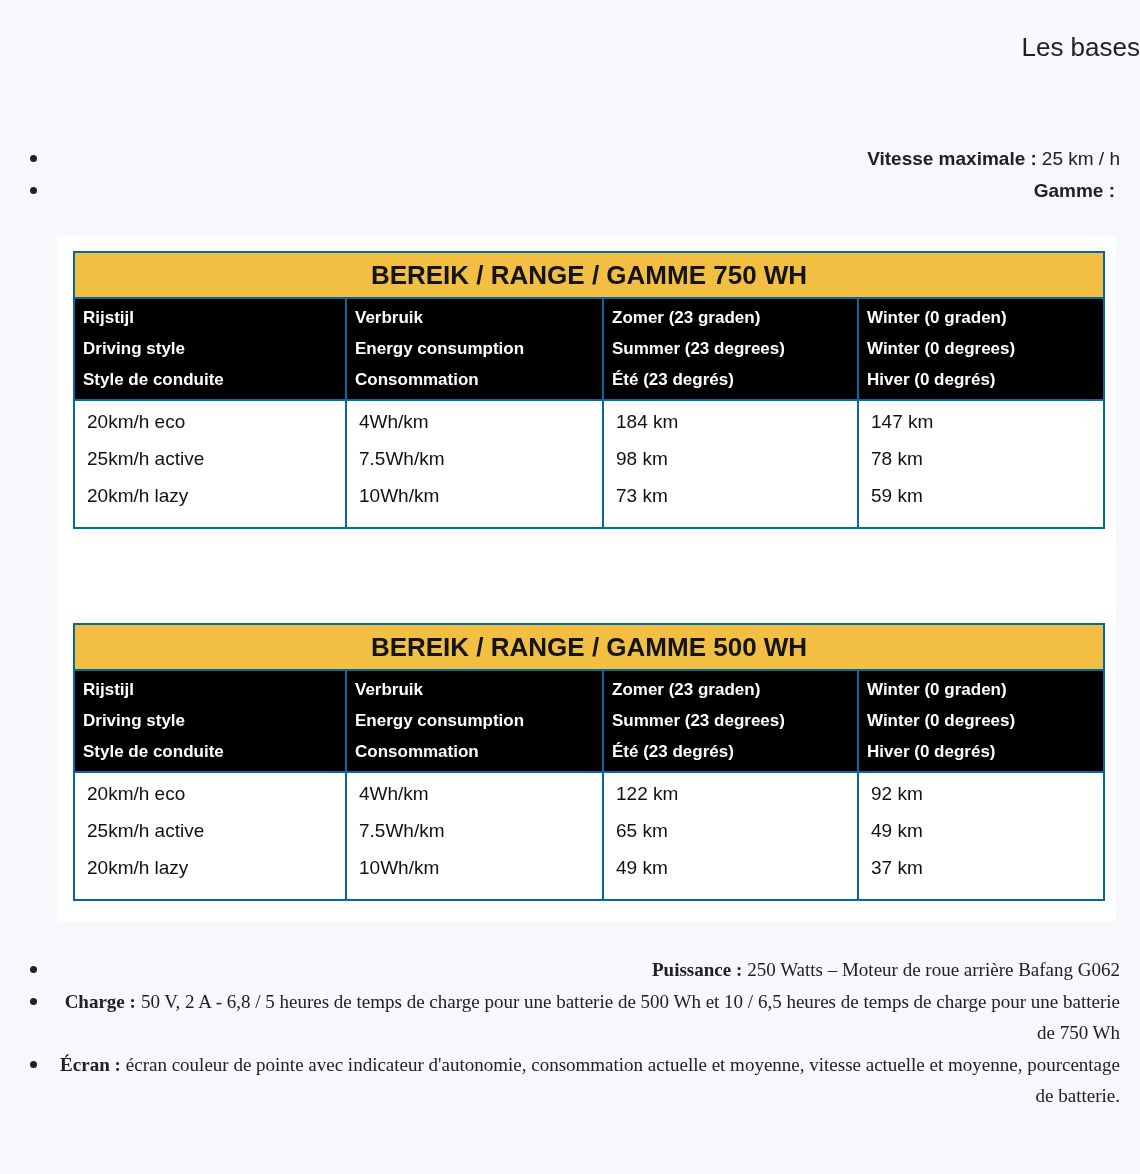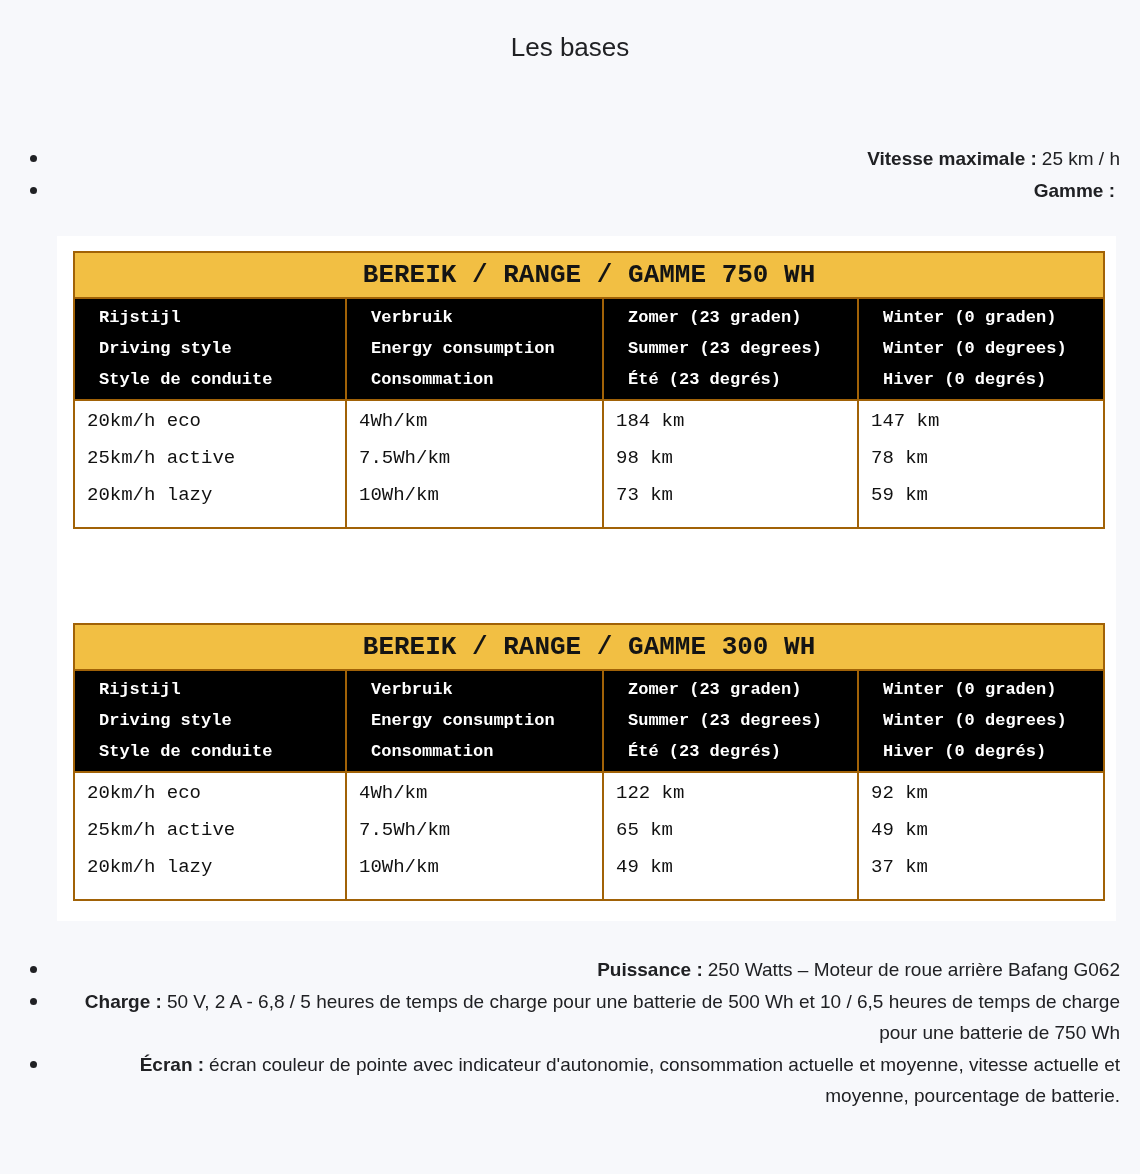--- a/index.html
+++ b/index.html
@@ -11,30 +11,30 @@
     color: #202124;
     overflow: hidden;
     box-sizing: border-box;
   }
   .title {
     margin: 0;
     padding-top: 31px;
     font-size: 26px;
     font-weight: 400;
     line-height: 32px;
-    text-align: center;
+    text-align: right;
     color: #202124;
   }
   ul.spec-list {
     list-style: none;
     margin: 0;
     padding: 0 20px 0 57px;
   }
   ul.spec-list.top { margin-top: 80px; }
-  ul.spec-list.bottom { margin-top: 33px; }
+  ul.spec-list.bottom { margin-top: 33px; font-family: Liberation Serif, serif; }
   .spec {
     position: relative;
     font-size: 19px;
     line-height: 31.5px;
     color: #202124;
     text-align: right;
   }
   .spec::before {
     content: "";
     position: absolute;
@@ -58,39 +58,39 @@
     border-collapse: collapse;
     table-layout: fixed;
     width: 1030px;
     color: #111111;
   }
   table.range-table.second { margin-top: 94px; }
   col.c1 { width: 272px; }
   col.c2 { width: 257px; }
   col.c3 { width: 255px; }
   col.c4 { width: 246px; }
-  .range-table td { border: 2px solid #a16207; font-family: Liberation Mono, monospace; }
+  .range-table td { border: 2px solid #0369a1; }
   tr.t-title td {
     background: #f2bf43;
     height: 44px;
     text-align: center;
     vertical-align: middle;
     font-weight: 700;
     font-size: 26px;
     padding: 0;
     color: #141414;
   }
   tr.t-head td {
     background: #000000;
     color: #ffffff;
     font-weight: 700;
     font-size: 17px;
     line-height: 31px;
     vertical-align: top;
-    padding: 3px 6px 4px 24px;
+    padding: 3px 6px 4px 8px;
     height: 93px;
   }
   tr.t-body td {
     background: #ffffff;
     font-size: 19px;
     line-height: 37px;
     vertical-align: top;
     padding: 2px 6px 13px 12px;
     border-radius: 13px;
   }
@@ -173,21 +173,21 @@
 
     <table class="range-table second">
       <colgroup>
           <col class="c1">
           <col class="c2">
           <col class="c3">
           <col class="c4">
         </colgroup>
       <tbody>
       <tr class="t-title">
-        <td colspan="4">BEREIK / RANGE / GAMME 300 WH</td>
+        <td colspan="4">BEREIK / RANGE / GAMME 500 WH</td>
       </tr>
       <tr class="t-head">
         <td>
           <div>Rijstijl</div>
           <div>Driving style</div>
           <div>Style de conduite</div>
         </td>
         <td>
           <div>Verbruik</div>
           <div>Energy consumption</div>

